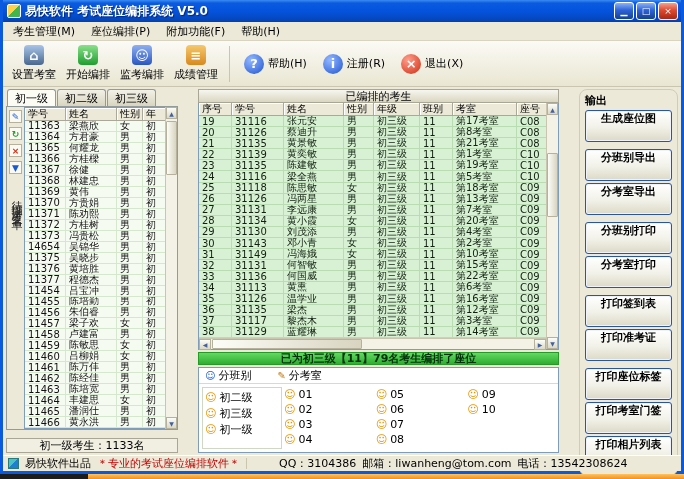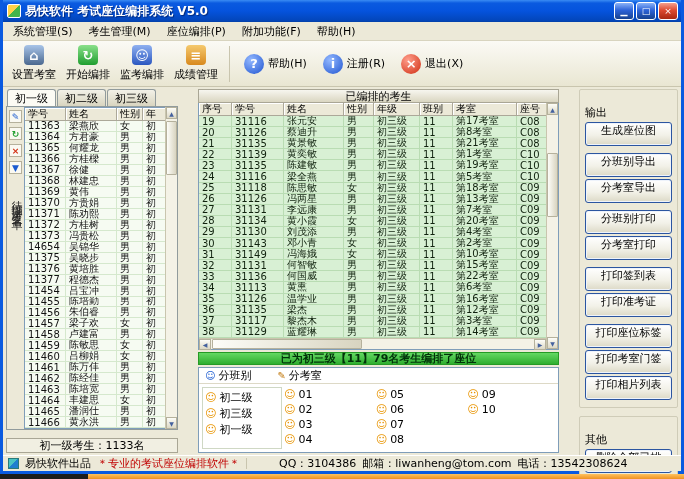--- a/index.html
+++ b/index.html
@@ -128,26 +128,26 @@
   .class-list { width:80px; flex:0 0 80px; margin:3px 2px 3px 3px; border:1px solid #cfd8c4; padding:2px;
                 display:flex; flex-direction:column; gap:2px; }
   .class-item { display:flex; align-items:center; gap:3px; height:14px; color:#000; }
   .smiley { color:#e89400; font-size:11px; line-height:11px; }
   .room-grid { flex:1; margin:3px 3px 3px 0; display:grid; grid-auto-flow:column;
                grid-template-rows:repeat(4,15px); grid-template-columns:repeat(3,1fr); column-gap:4px; }
   .room-item { display:flex; align-items:center; gap:3px; color:#000; }
 
   
   .right-col { width:99px; flex:0 0 99px; display:flex; flex-direction:column; }
-  .group { border:1px solid #cfccb8; border-radius:2px; padding:15px 5px 5px; background:#ece9d8; }
+  .group { border:1px solid #cfccb8; border-radius:8px; padding:3px 5px 5px; background:#ece9d8;font-weight:bold; }
   .group.other { margin-top:8px; }
   .group-label { color:#000; margin-bottom:2px; }
   .btn-group { margin-bottom:7px; }
   .btn-group:last-child { margin-bottom:0; }
-  .xp-btn { display:block; width:100%; height:24px; margin:2px 0; text-align:center; line-height:16px;
+  .xp-btn { display:block; width:100%; height:32px; margin:2px 0; text-align:center; line-height:16px;
             font-size:11px; color:#000; border:1px solid #2b55a0; border-radius:3px;
             background:linear-gradient(#ffffff,#f2f1e8 55%,#dcd9c6); box-shadow:inset 0 0 0 1px #eef3fb; }
 
   
   .statusbar { height:16px; flex:0 0 16px; display:flex; align-items:center; gap:6px; padding:0 5px;
                background:#ece9d8; border-top:1px solid #fff; color:#000; }
   .status-logo { width:11px; height:11px; flex:0 0 11px; border:1px solid #2a7a7a;
                  background:linear-gradient(135deg,#49c3c3 0 50%,#1f7fd0 50% 100%); }
   .slogan { color:#c00000; }
   .sb-sep { width:1px; height:11px; background:#c9c5ae; }
@@ -166,21 +166,20 @@
 
   <div class="titlebar">
     <span class="app-icon"></span>
     <span class="title-text">易快软件 考试座位编排系统 V5.0</span>
     <span class="win-btn">▁</span>
     <span class="win-btn">□</span>
     <span class="win-btn close">×</span>
   </div>
 
   <div class="menubar">
-    <span class="menu-item">系统管理(S)</span>
       <span class="menu-item">考生管理(M)</span>
       <span class="menu-item">座位编排(P)</span>
       <span class="menu-item">附加功能(F)</span>
       <span class="menu-item">帮助(H)</span>
   </div>
 
   <div class="toolbar">
     <div class="tool-group tg-main">
       <div class="tool-btn">
           <span class="tool-icon">⌂</span>

